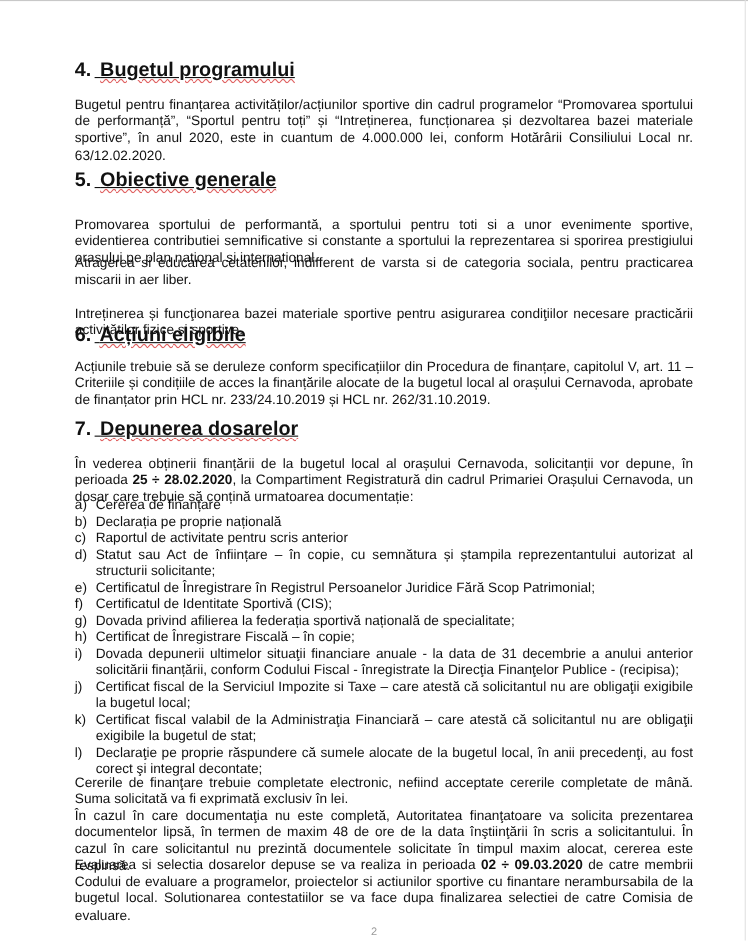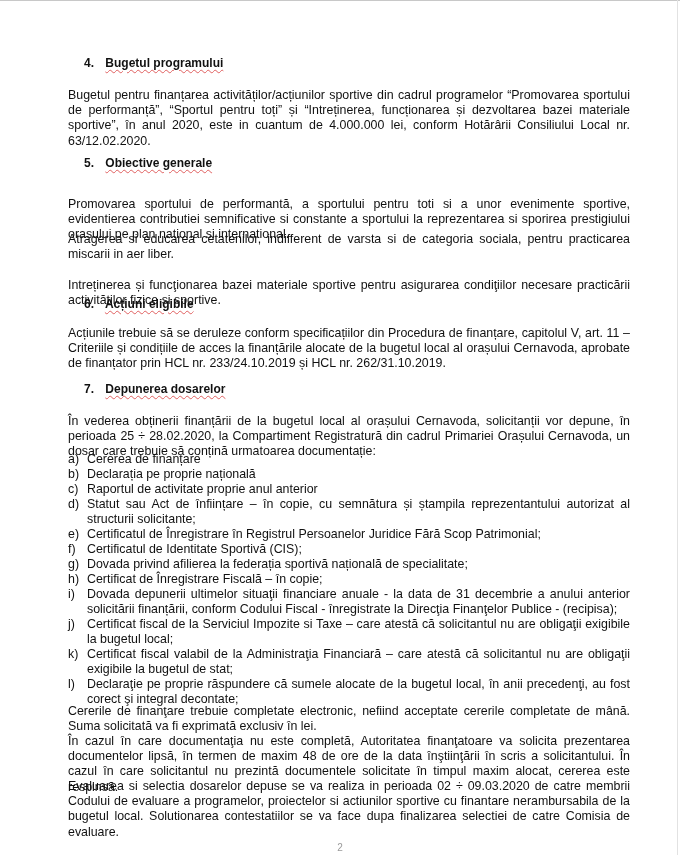--- a/index.html
+++ b/index.html
@@ -3,29 +3,29 @@
 <meta charset="utf-8">
 <style>
   html, body { margin:0; padding:0; }
   body {
     width:680px; height:855px; background:#ffffff; position:relative; overflow:hidden;
     font-family:"Liberation Sans", sans-serif; color:#111;
   }
   .topline { position:absolute; left:0; top:0; width:680px; height:1px; background:#c8c8c8; }
   .rightline { position:absolute; right:2px; top:0; width:1px; height:855px; background:#e2e2e2; }
   .page { position:absolute; left:68px; top:0; width:562px; font-size:12.4px; line-height:15.2px; }
-  .h { position:absolute; left:16px; font-weight:bold; font-size:12px; }
+  .h { position:absolute; left:0; font-weight:bold; font-size:18px;text-decoration:underline; }
   .h .num { display:inline-block; width:18px; }
   .h .t { text-decoration: underline wavy #e06060; text-decoration-thickness:1px; text-underline-offset:2px; }
   .p { position:absolute; left:0; width:562px; text-align:justify; }
   .li { position:absolute; left:0; width:562px; text-align:justify; }
   .li .lbl { position:absolute; left:0; top:0; }
   .li .txt { display:block; margin-left:19px; }
   .pagenum { position:absolute; left:0; width:680px; top:842px; text-align:center; color:#9a9a9a; font-size:10px; }
-  b { font-weight:normal; }
+  b { font-weight:bold; }
 </style>
 </head>
 <body>
 
 <div class="topline"></div>
 <div class="rightline"></div>
 
 <div class="page">
 
   <div class="h" style="top:56px">
@@ -58,21 +58,21 @@
       <div class="li" style="top: 452px;">
         <span class="lbl">a)</span>
         <span class="txt">Cererea de finanțare</span>
       </div>
       <div class="li" style="top: 467px;">
         <span class="lbl">b)</span>
         <span class="txt">Declarația pe proprie națională</span>
       </div>
       <div class="li" style="top: 482px;">
         <span class="lbl">c)</span>
-        <span class="txt">Raportul de activitate proprie anul anterior</span>
+        <span class="txt">Raportul de activitate pentru scris anterior</span>
       </div>
       <div class="li" style="top: 497px;">
         <span class="lbl">d)</span>
         <span class="txt">Statut sau Act de înființare – în copie, cu semnătura și ștampila reprezentantului autorizat al structurii solicitante;</span>
       </div>
       <div class="li" style="top: 527px;">
         <span class="lbl">e)</span>
         <span class="txt">Certificatul de Înregistrare în Registrul Persoanelor Juridice Fără Scop Patrimonial;</span>
       </div>
       <div class="li" style="top: 542px;">

